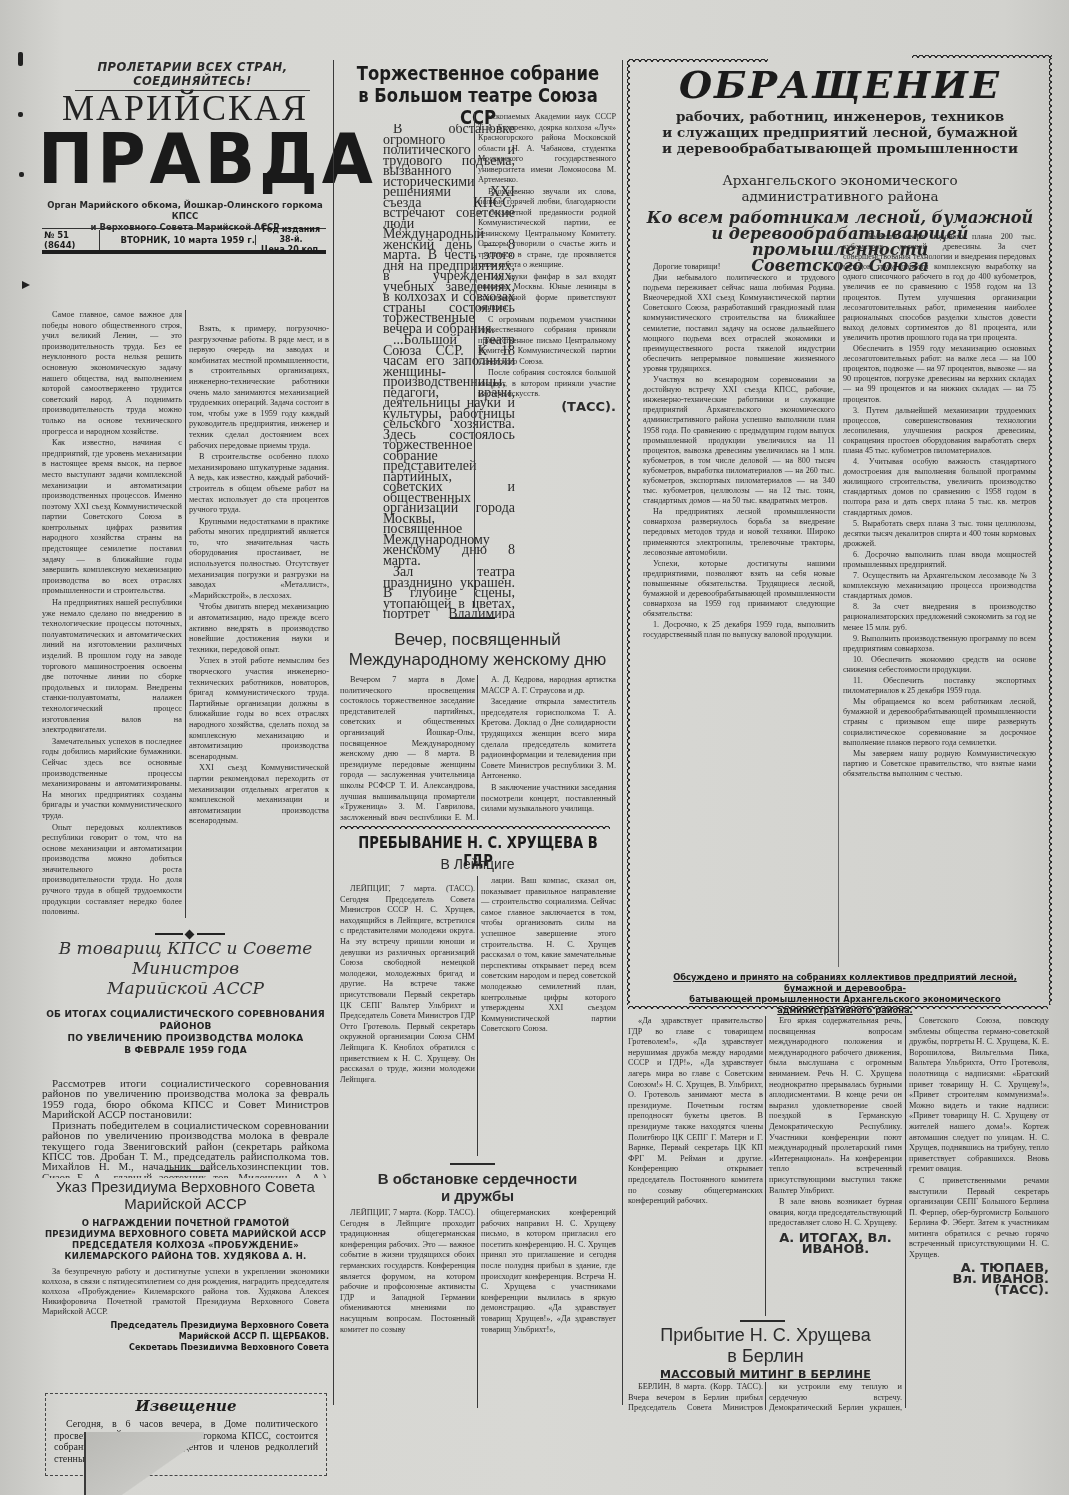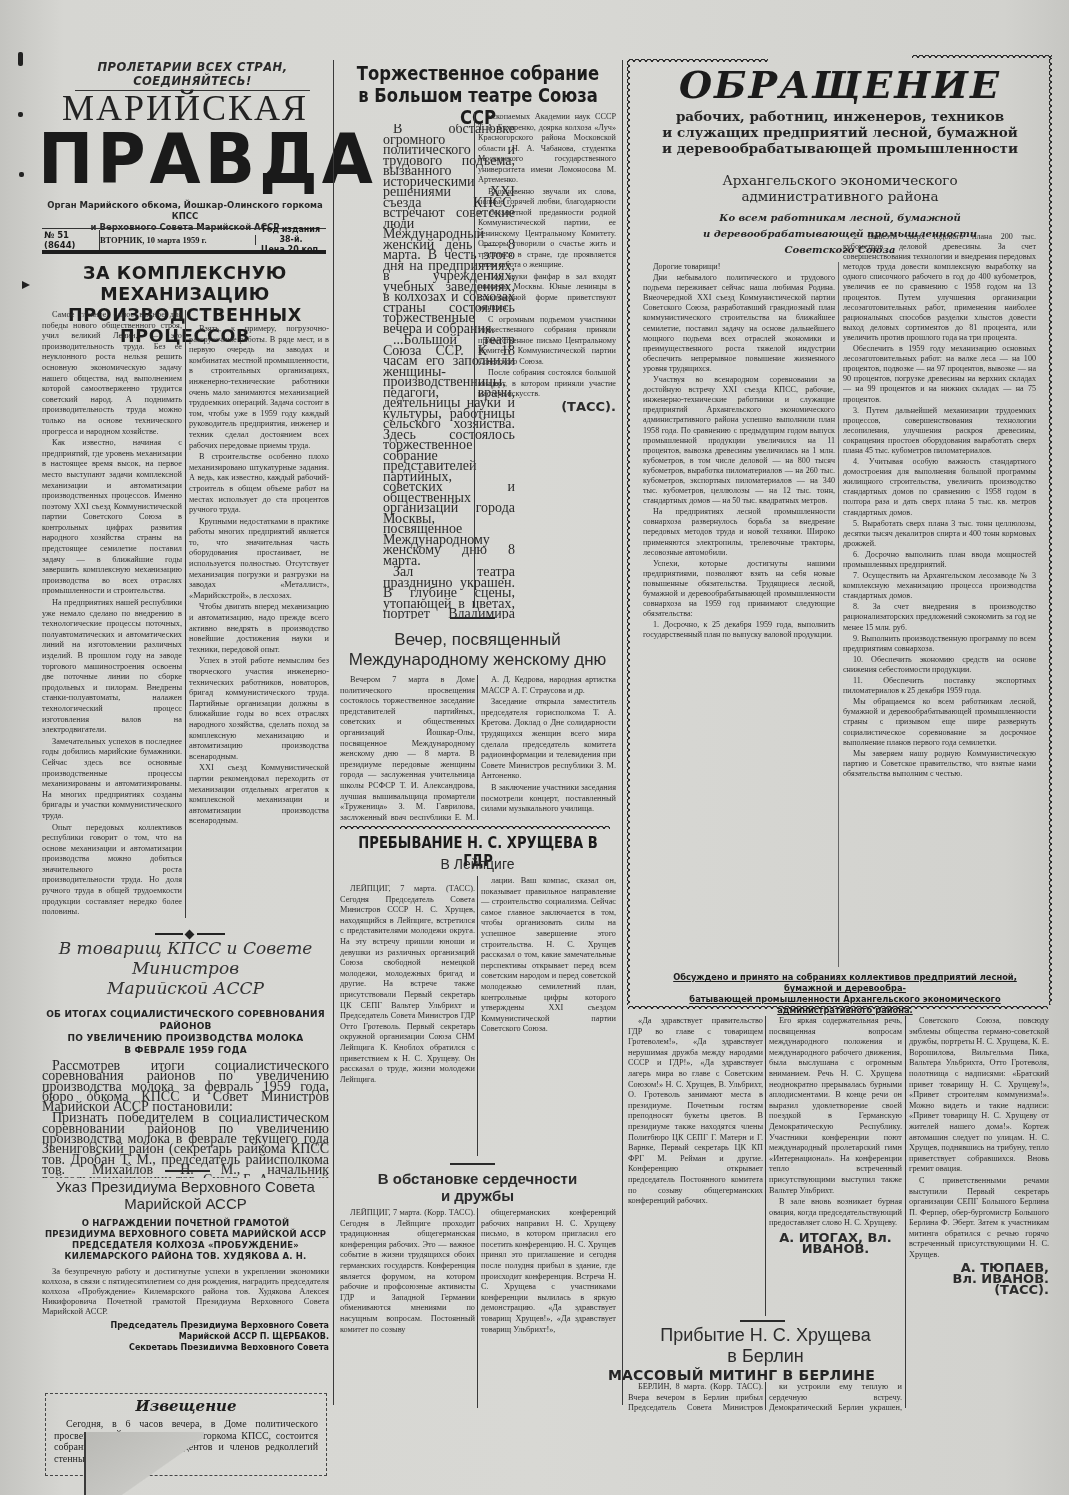--- a/index.html
+++ b/index.html
@@ -41,21 +41,21 @@
     font-family: "DejaVu Sans", sans-serif; font-weight: bold; font-size: 8.5px; line-height: 11px;
     color: #2a2a2a;
   }
   .issue-bar {
     position: absolute; left: 42px; top: 228px; width: 284px; height: 26px;
     border-top: 1px solid #333; border-bottom: 4px solid #1e1e1e;
     display: flex; align-items: center; font-family: "DejaVu Sans", sans-serif; font-weight: bold;
     font-size: 8.5px;
   }
   .issue-bar .num { width: 58px; border-right: 1px solid #333; padding-left: 2px; }
-  .issue-bar .date { flex: 1; text-align: left; border-right: 1px solid #333; font-family: Liberation Serif, serif; }
+  .issue-bar .date { flex: 1; text-align: right; border-right: 1px solid #333; }
   .issue-bar .meta { width: 70px; text-align: center; line-height: 10px; font-size: 8px; }
 
   .lead-title {
     position: absolute; left: 40px; top: 263px; width: 290px; text-align: center;
     font-family: "DejaVu Sans", sans-serif; font-weight: bold; font-size: 17.5px; line-height: 21px;
     letter-spacing: 0.6px; color: #1c1c1c;
   }
 
   .body-text {
     font-size: 8.3px; line-height: 10.6px; text-align: justify; color: #2b2b2b;
@@ -104,21 +104,21 @@
   .appeal-sub {
     position: absolute; left: 640px; top: 108px; width: 400px; text-align: center;
     font-family: "DejaVu Serif", serif; font-weight: bold; font-size: 13.5px; line-height: 16px; color: #242424;
   }
   .appeal-sub2 {
     position: absolute; left: 640px; top: 172px; width: 400px; text-align: center;
     font-family: "DejaVu Serif", serif; font-size: 13.5px; line-height: 16px; color: #2a2a2a;
   }
   .appeal-to {
     position: absolute; left: 640px; top: 210px; width: 400px; text-align: center;
-    font-family: "DejaVu Serif", serif; font-style: italic; font-weight: bold; font-size: 10px; line-height: 16px; color: #252525;
+    font-family: "DejaVu Serif", serif; font-style: italic; font-weight: bold; font-size: 16px; line-height: 16px; color: #252525;
   }
 
   .signature { text-align: right; font-family: "DejaVu Sans", sans-serif; font-weight: bold; font-size: 13px; line-height: 11px; }
   .sign-block { font-family: "DejaVu Sans", sans-serif; font-weight: bold; font-size: 8px; line-height: 11px; text-align: right; }
 
   .notice-box {
     position: absolute; left: 45px; top: 1350px; width: 282px; height: 83px;
     border: 1px dashed #444; padding: 3px 8px; margin-top: 43px;
   }
   .notice-title {
@@ -153,24 +153,20 @@
   </div>
   <div class="issue-bar">
     <div class="num">№ 51 (8644)</div>
     <div class="date">ВТОРНИК, 10 марта 1959 г.</div>
     <div class="meta">
       <div>Год издания 38-й.</div>
       <div>Цена 20 коп.</div>
     </div>
   </div>
 
-  <div class="lead-title">
-    <div>ЗА КОМПЛЕКСНУЮ МЕХАНИЗАЦИЮ</div>
-    <div>ПРОИЗВОДСТВЕННЫХ ПРОЦЕССОВ</div>
-  </div>
   <div class="col body-text" style="left:42px;top:310px;width:140px;height:610px;">
     <p>Самое главное, самое важное для победы нового общественного строя, учил великий Ленин, — это производительность труда. Без ее неуклонного роста нельзя решить основную экономическую задачу нашего общества, над выполнением которой самоотверженно трудится советский народ. А поднимать производительность труда можно только на основе технического прогресса и народном хозяйстве.</p>
     <p>Как известно, начиная с предприятий, где уровень механизации в настоящее время высок, на первое место выступают задачи комплексной механизации и автоматизации производственных процессов. Именно поэтому XXI съезд Коммунистической партии Советского Союза в контрольных цифрах развития народного хозяйства страны на предстоящее семилетие поставил задачу — в ближайшие годы завершить комплексную механизацию производства во всех отраслях промышленности и строительства.</p>
     <p>На предприятиях нашей республики уже немало сделано по внедрению в технологические процессы поточных, полуавтоматических и автоматических линий на изготовлении различных изделий. В прошлом году на заводе торгового машиностроения освоены две поточные линии по сборке продольных и пилорам. Внедрены станки-полуавтоматы, налажен технологический процесс изготовления валов на электродвигатели.</p>
     <p>Замечательных успехов в последнее годы добились марийские бумажники. Сейчас здесь все основные производственные процессы механизированы и автоматизированы. На многих предприятиях созданы бригады и участки коммунистического труда.</p>
     <p>Опыт передовых коллективов республики говорит о том, что на основе механизации и автоматизации производства можно добиться значительного роста производительности труда. Но доля ручного труда в общей трудоемкости продукции составляет нередко более половины.</p>
   </div>
   <div class="vrule" style="left:185px;top:310px;height:608px;"></div>
   <div class="col body-text" style="left:189px;top:324px;width:140px;height:610px;">
     <p>Взять, к примеру, погрузочно-разгрузочные работы. В ряде мест, и в первую очередь на заводах и комбинатах местной промышленности, в строительных организациях, инженерно-технические работники очень мало занимаются механизацией трудоемких операций. Задача состоит в том, чтобы уже в 1959 году каждый руководитель предприятия, инженер и техник сделал достоянием всех рабочих передовые приемы труда.</p>
@@ -190,21 +186,21 @@
   <div class="col" style="left:42px;top:938px;width:287px;height:240px;">
     <div class="sec-head-italic">
       <div>В товарищ КПСС и Совете Министров</div>
       <div>Марийской АССР</div>
     </div>
     <div class="sec-head-caps" style="margin-top:10px;">
       <div>ОБ ИТОГАХ СОЦИАЛИСТИЧЕСКОГО СОРЕВНОВАНИЯ РАЙОНОВ</div>
       <div>ПО УВЕЛИЧЕНИЮ ПРОИЗВОДСТВА МОЛОКА</div>
       <div>В ФЕВРАЛЕ 1959 ГОДА</div>
     </div>
-    <div class="body-text" style="margin-top:5px;font-size:14px;line-height:10.3px;">
+    <div class="body-text" style="margin-top:22px;font-size:11px;line-height:10.3px;">
       <p>Рассмотрев итоги социалистического соревнования районов по увеличению производства молока за февраль 1959 года, бюро обкома КПСС и Совет Министров Марийской АССР постановили:</p>
       <p>Признать победителем в социалистическом соревновании районов по увеличению производства молока в феврале текущего года Звениговский район (секретарь райкома КПСС тов. Дробан Т. М., председатель райисполкома тов. Михайлов Н. М., начальник райсельхозинспекции тов. Сизов Б. А., главный зоотехник тов. Милочкин А. А.), который обеспечил надой молока на фуражную корову в феврале 1959 года 191 килограмм, увеличил валовой надой по сравнению с соответствующим периодом прошлого года на 46,2 процента и получил на сто гектаров сельскохозяйственных угодий 17,6 центнера молока. Район досрочно — 1 марта выполнил квартальный план продажи молока государству на 101 процент.</p>
 
     </div>
   </div>
 
   <div class="hrule" style="left:165px;top:1170px;width:45px;"></div>
 
   <div class="col" style="left:42px;top:1178px;width:287px;height:172px;">
     <div class="sans-title" style="font-size:15px;line-height:17px;">
@@ -370,21 +366,21 @@
     <div class="signature">Вл. ИВАНОВ.</div>
     <div class="signature">(ТАСС).</div>
   </div>
 
   <div class="hrule" style="left:740px;top:1320px;width:45px;"></div>
 
   <div class="sans-title" style="position:absolute;left:628px;top:1325px;width:275px;font-size:18px;line-height:21px;">
     <div>Прибытие Н. С. Хрущева</div>
     <div>в Берлин</div>
   </div>
-  <div class="sec-head-caps" style="position:absolute;left:604px;top:1369px;width:275px;font-size:14px;">МАССОВЫЙ МИТИНГ В БЕРЛИНЕ</div>
+  <div class="sec-head-caps" style="position:absolute;left:628px;top:1369px;width:275px;font-size:11px;text-decoration:underline;">МАССОВЫЙ МИТИНГ В БЕРЛИНЕ</div>
   <div class="col body-text" style="left:628px;top:1382px;width:135px;height:30px;">
     <p>БЕРЛИН, 8 марта. (Корр. ТАСС). Вчера вечером в Берлин прибыл Председатель Совета Министров СССР Н. С. Хрущев. Жители столицы Германской Демократической Республи-</p>
   </div>
   <div class="vrule" style="left:765px;top:1382px;height:28px;"></div>
   <div class="col body-text" style="left:769px;top:1382px;width:133px;height:30px;">
     <p>ки устроили ему теплую и сердечную встречу. Демократический Берлин украшен, как в самый большой праздник. На зданиях флаги Германской Демократической Республики и</p>
   </div>
 
 </div>
 

